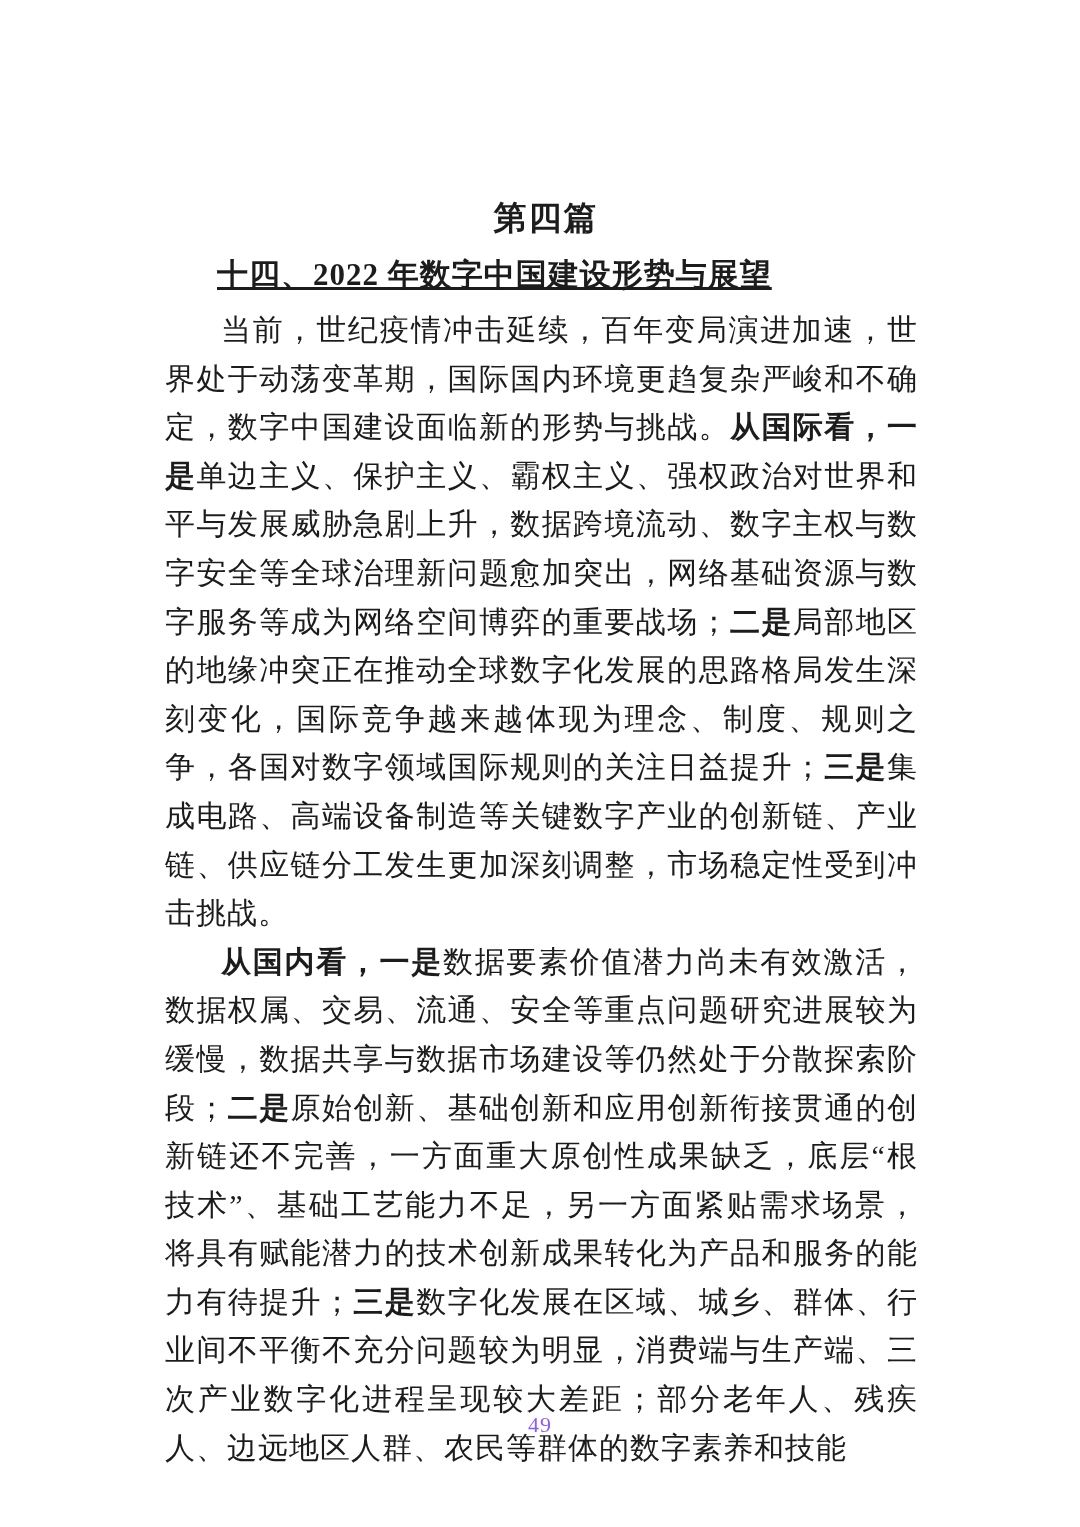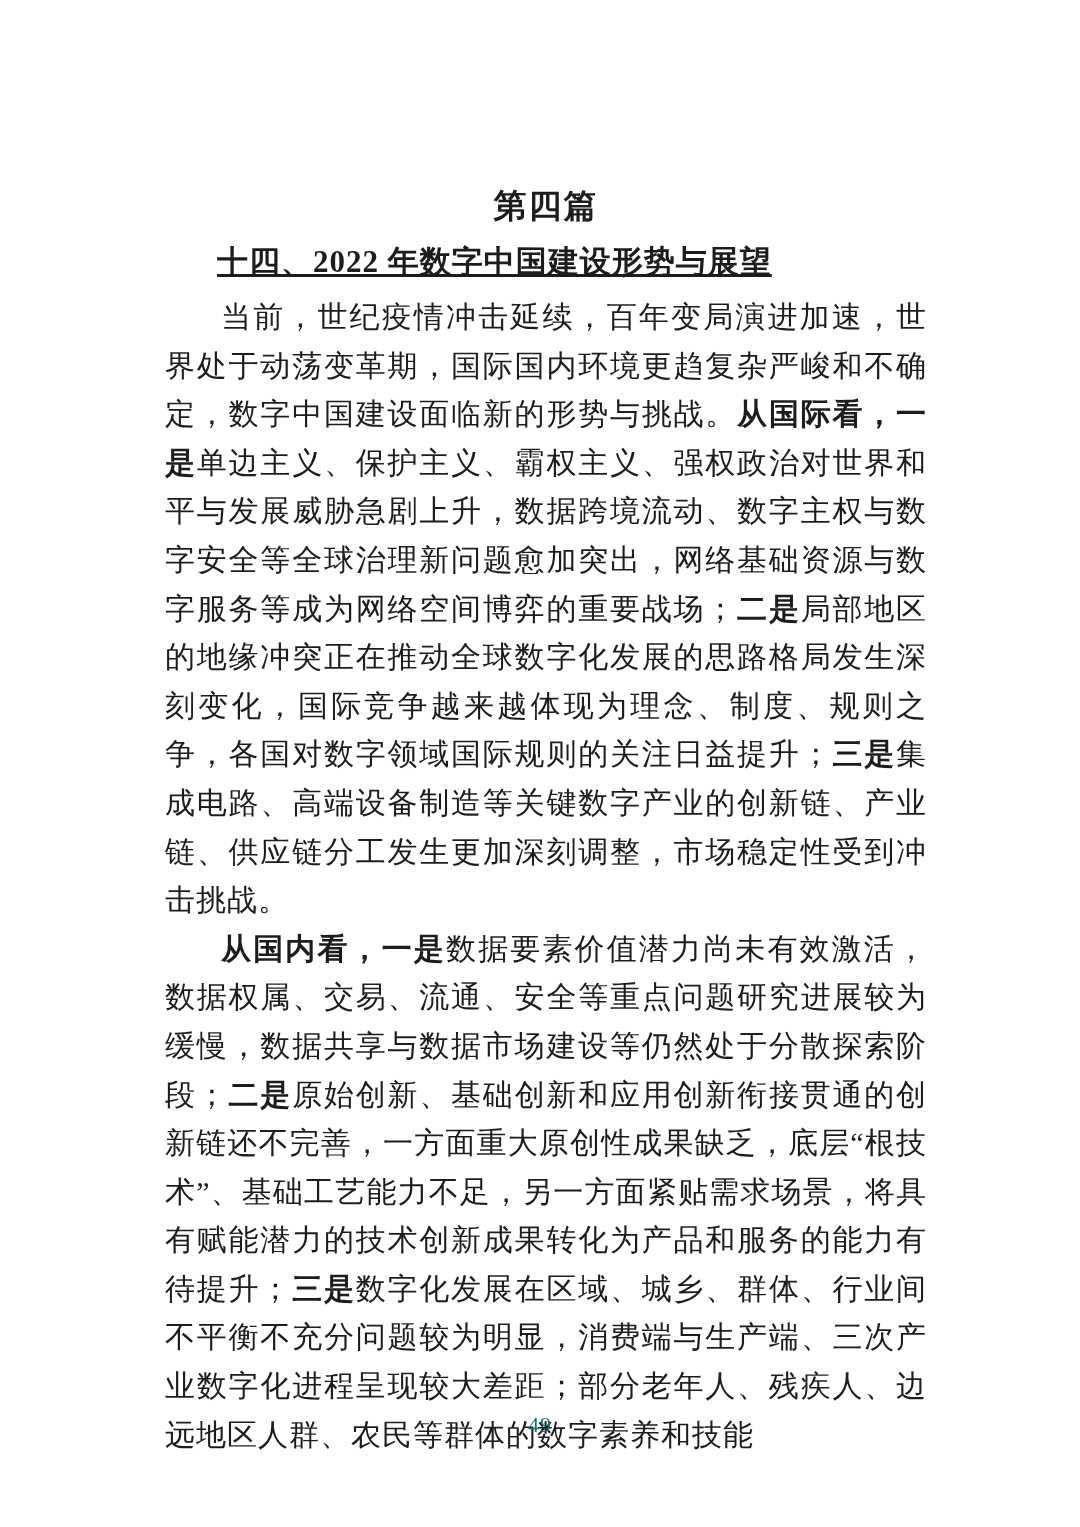--- a/index.html
+++ b/index.html
@@ -20,38 +20,38 @@
     background: #ffffff;
     overflow: hidden;
   }
   .content {
     position: absolute;
     left: 165px;
     top: 184px;
     width: 762px;
   }
   .part-title {
-    margin: 0;
+    margin: 12px;
     text-align: center;
     font-size: 33px;
     font-weight: 700;
     line-height: 44px;
     letter-spacing: 2px;
   }
   .section-heading {
     margin: 11px 0 0 0;
     padding-left: 52px;
     font-size: 31px;
     font-weight: 700;
     line-height: 46px;
     letter-spacing: 1px;
     text-decoration: underline;
   }
   .body-paragraph {
-    margin: 8px 0 0 0;
+    margin: 8px 9px 0 0;
     font-size: 30px;
     line-height: 48.6px;
     text-align: justify;
     text-indent: 56px;
     letter-spacing: 1px;
   }
   .body-paragraph + .body-paragraph {
     margin-top: 0;
   }
   .bold-run {
@@ -59,21 +59,21 @@
     font-family: "Liberation Sans", "DejaVu Sans", sans-serif;
   }
   .page-number {
     position: absolute;
     left: 0;
     right: 0;
     top: 1412px;
     text-align: center;
     font-size: 22px;
     letter-spacing: 1px;
-    color: #0f766e;
+    color: #8b5cf6;
   }
 </style>
 </head>
 <body>
 
 <div class="page">
   <div class="content">
     <h1 class="part-title">第四篇</h1>
     <h2 class="section-heading">十四、2022 年数字中国建设形势与展望</h2>
     <p class="body-paragraph"><span>当前，世纪疫情冲击延续，百年变局演进加速，世界处于动荡变革期，国际国内环境更趋复杂严峻和不确定，数字中国建设面临新的形势与挑战。</span><span class="bold-run">从国际看，一是</span><span>单边主义、保护主义、霸权主义、强权政治对世界和平与发展威胁急剧上升，数据跨境流动、数字主权与数字安全等全球治理新问题愈加突出，网络基础资源与数字服务等成为网络空间博弈的重要战场；</span><span class="bold-run">二是</span><span>局部地区的地缘冲突正在推动全球数字化发展的思路格局发生深刻变化，国际竞争越来越体现为理念、制度、规则之争，各国对数字领域国际规则的关注日益提升；</span><span class="bold-run">三是</span><span>集成电路、高端设备制造等关键数字产业的创新链、产业链、供应链分工发生更加深刻调整，市场稳定性受到冲击挑战。</span></p>

